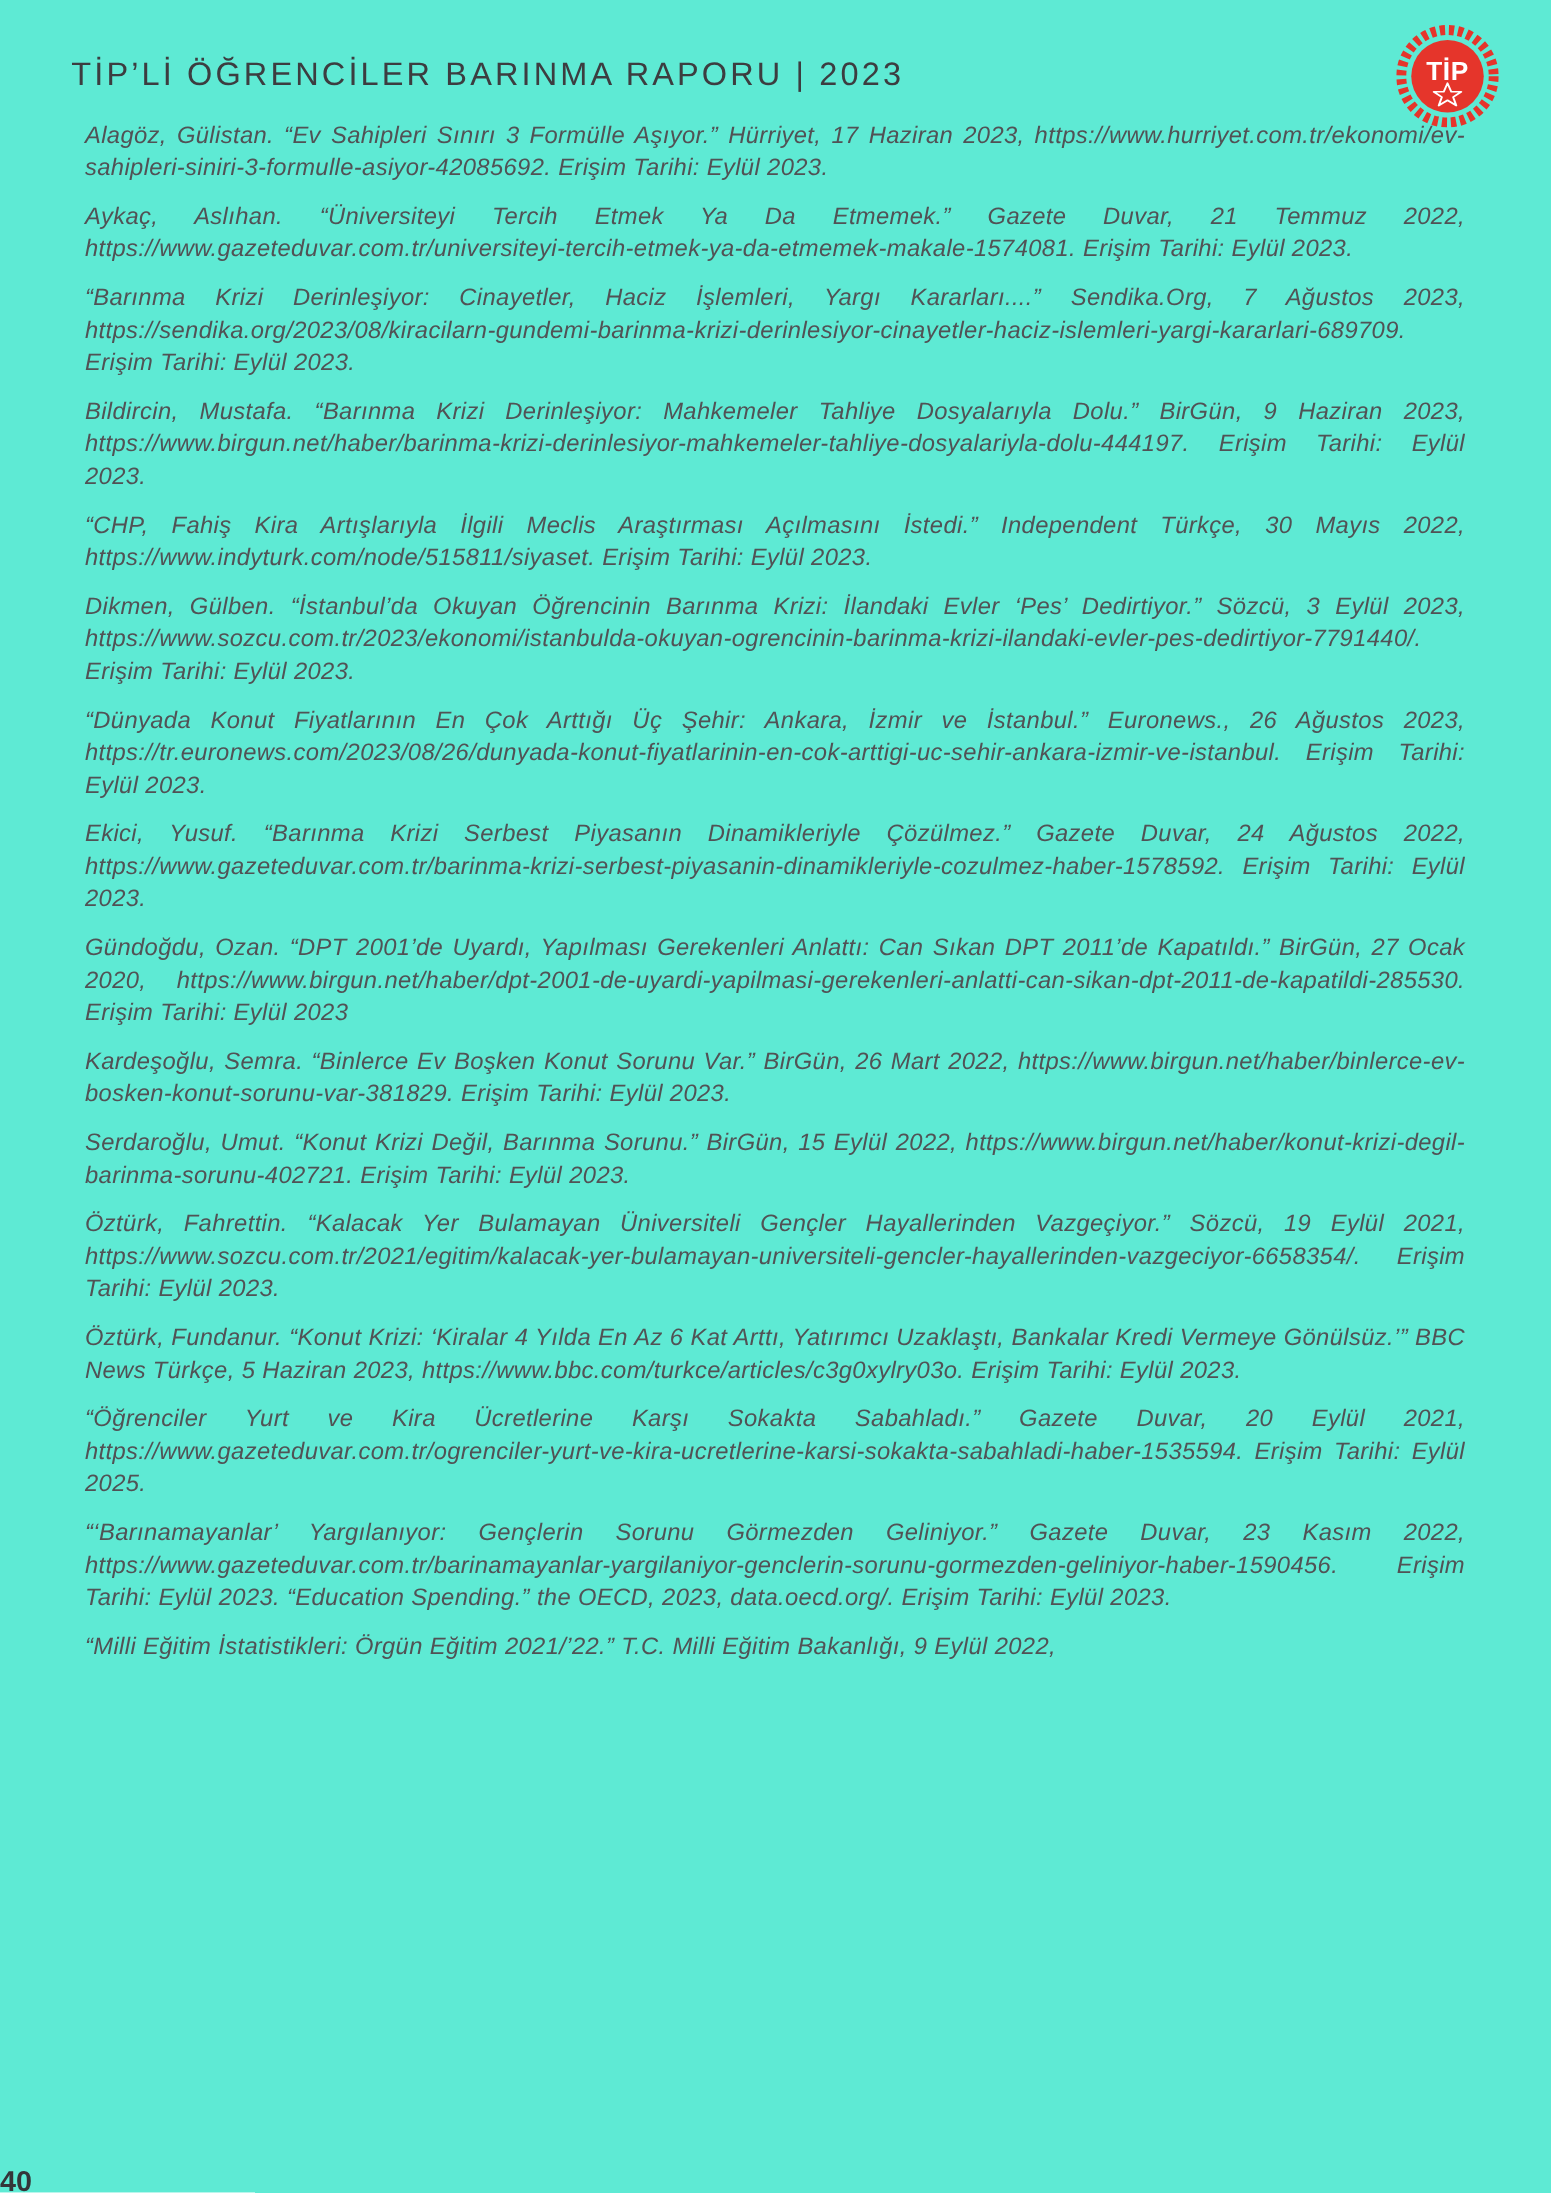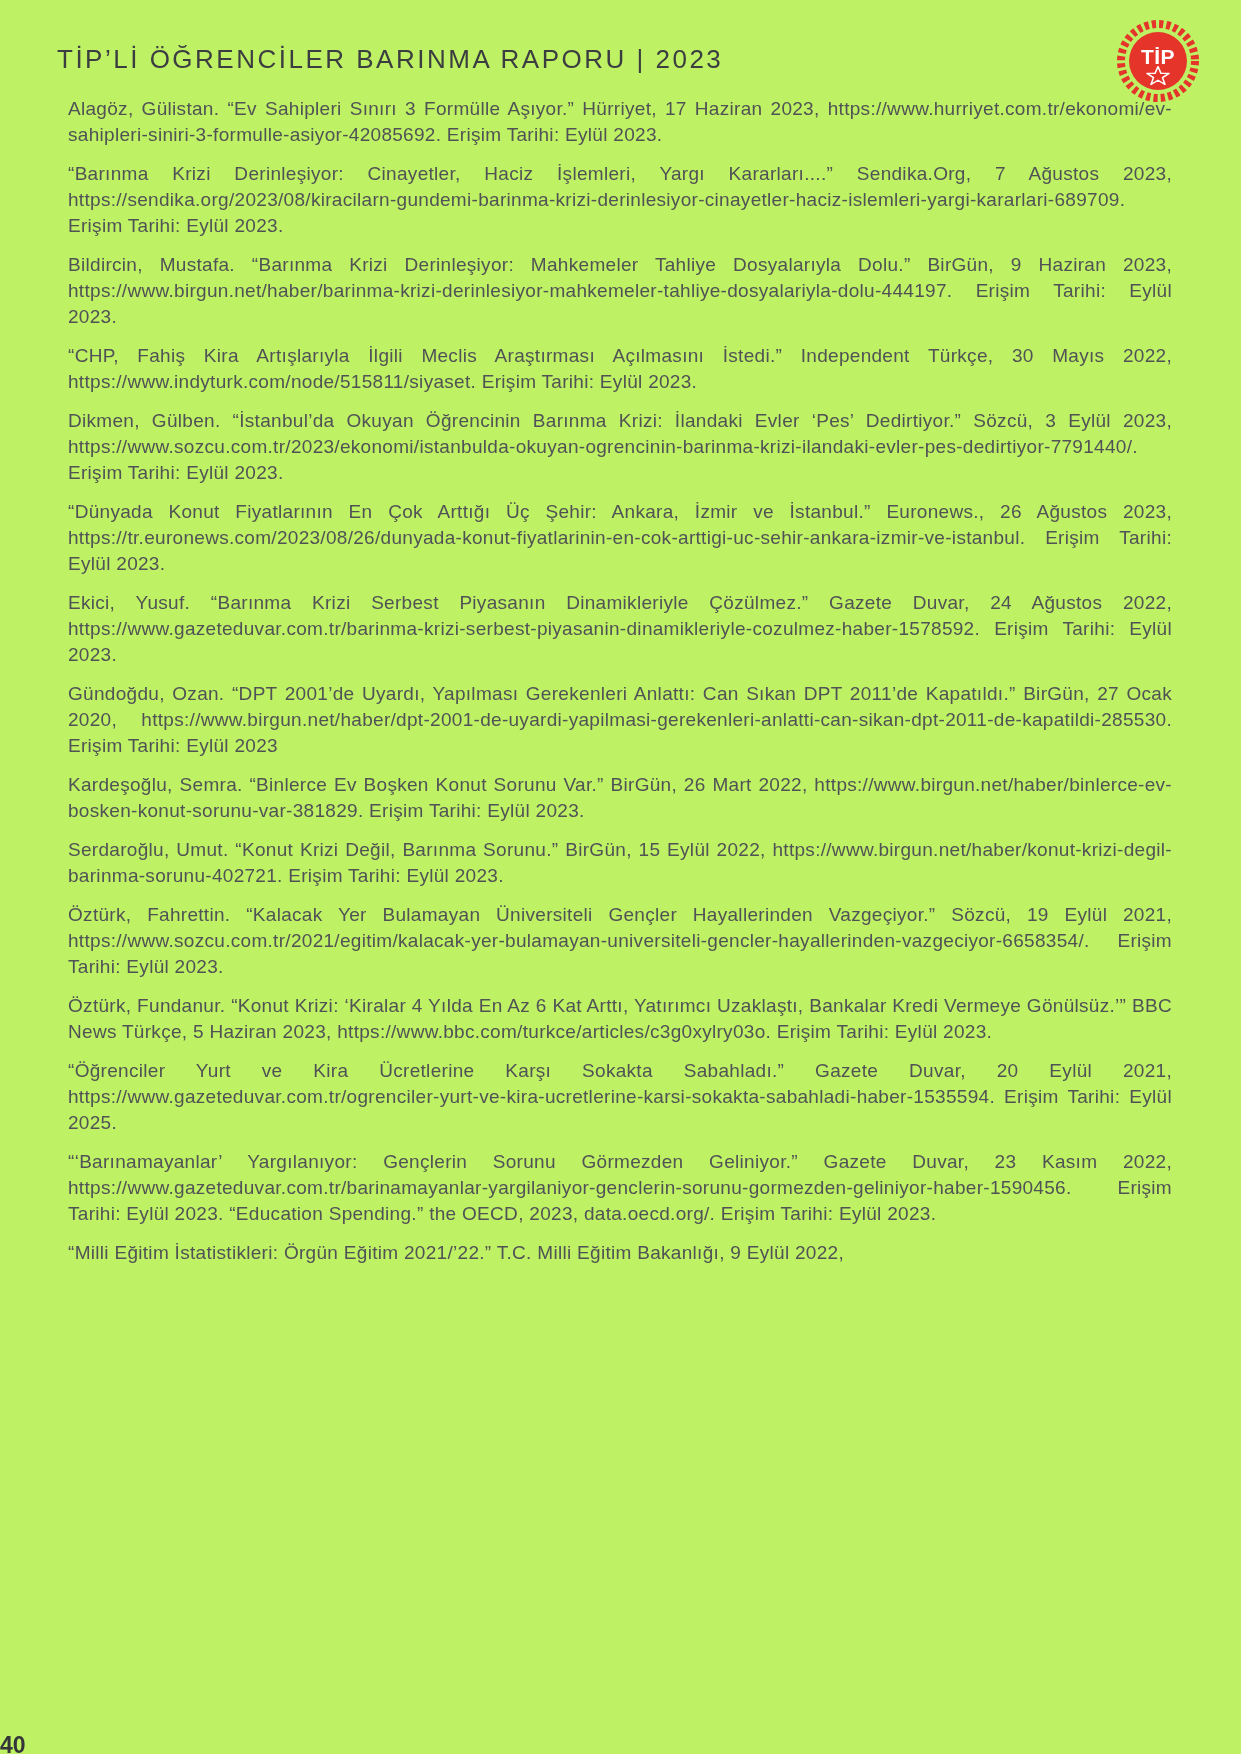--- a/index.html
+++ b/index.html
@@ -1,20 +1,20 @@
 <!DOCTYPE html>
 <html><head>
 <meta charset="utf-8">
 <style>
   html, body { margin: 0; padding: 0; background: #ffffff; }
   .page {
     position: relative;
     width: 1241px;
     height: 1754px;
-    background: #bef264;
+    background: #5eead4;
     font-family: "Liberation Sans", sans-serif;
     color: #4a4b4e;
     overflow: hidden;
     box-sizing: border-box;
   }
   .header {
     position: absolute;
     top: 38px;
     left: 57px;
     right: 140px;
@@ -37,20 +37,21 @@
     width: 82px;
     height: 82px;
   }
   .bibliography {
     position: absolute;
     top: 96px;
     left: 68px;
     width: 1104px;
   }
   .entry {
+    font-style: italic;
     font-size: 19px;
     line-height: 26px;
     letter-spacing: 0.3px;
     color: #515255;
     text-align: justify;
     overflow-wrap: break-word;
     margin: 0 0 13px 0;
   }
   .page-number {
     position: absolute;
@@ -80,20 +81,21 @@
       <circle cx="41" cy="41" r="29" fill="#E5352B"></circle>
 
       <text x="41" y="44" text-anchor="middle" fill="#ffffff" font-family="Liberation Sans, sans-serif" font-size="21" font-weight="bold" letter-spacing="0.5">TİP</text>
 
       <path d="M41 48 L44 56 L52 56 L45.5 61 L48 69 L41 64 L34 69 L36.5 61 L30 56 L38 56 Z" fill="none" stroke="#ffffff" stroke-width="1.6" stroke-linejoin="round" transform="translate(0,-1) scale(1,0.85) translate(0,8)"></path>
     </svg>
   </div>
 
   <div class="bibliography">
       <p class="entry">Alagöz, Gülistan. “Ev Sahipleri Sınırı 3 Formülle Aşıyor.” Hürriyet, 17 Haziran 2023, https://www.hurriyet.com.tr/ekonomi/ev-sahipleri-siniri-3-formulle-asiyor-42085692. Erişim Tarihi: Eylül 2023.</p>
+      <p class="entry">Aykaç, Aslıhan. “Üniversiteyi Tercih Etmek Ya Da Etmemek.” Gazete Duvar, 21 Temmuz 2022, https://www.gazeteduvar.com.tr/universiteyi-tercih-etmek-ya-da-etmemek-makale-1574081. Erişim Tarihi: Eylül 2023.</p>
       <p class="entry">“Barınma Krizi Derinleşiyor: Cinayetler, Haciz İşlemleri, Yargı Kararları....” Sendika.Org, 7 Ağustos 2023, https://sendika.org/2023/08/kiracilarn-gundemi-barinma-krizi-derinlesiyor-cinayetler-haciz-islemleri-yargi-kararlari-689709. Erişim Tarihi: Eylül 2023.</p>
       <p class="entry">Bildircin, Mustafa. “Barınma Krizi Derinleşiyor: Mahkemeler Tahliye Dosyalarıyla Dolu.” BirGün, 9 Haziran 2023, https://www.birgun.net/haber/barinma-krizi-derinlesiyor-mahkemeler-tahliye-dosyalariyla-dolu-444197. Erişim Tarihi: Eylül 2023.</p>
       <p class="entry">“CHP, Fahiş Kira Artışlarıyla İlgili Meclis Araştırması Açılmasını İstedi.” Independent Türkçe, 30 Mayıs 2022, https://www.indyturk.com/node/515811/siyaset. Erişim Tarihi: Eylül 2023.</p>
       <p class="entry">Dikmen, Gülben. “İstanbul’da Okuyan Öğrencinin Barınma Krizi: İlandaki Evler ‘Pes’ Dedirtiyor.” Sözcü, 3 Eylül 2023, https://www.sozcu.com.tr/2023/ekonomi/istanbulda-okuyan-ogrencinin-barinma-krizi-ilandaki-evler-pes-dedirtiyor-7791440/. Erişim Tarihi: Eylül 2023.</p>
       <p class="entry">“Dünyada Konut Fiyatlarının En Çok Arttığı Üç Şehir: Ankara, İzmir ve İstanbul.” Euronews., 26 Ağustos 2023, https://tr.euronews.com/2023/08/26/dunyada-konut-fiyatlarinin-en-cok-arttigi-uc-sehir-ankara-izmir-ve-istanbul. Erişim Tarihi: Eylül 2023.</p>
       <p class="entry">Ekici, Yusuf. “Barınma Krizi Serbest Piyasanın Dinamikleriyle Çözülmez.” Gazete Duvar, 24 Ağustos 2022, https://www.gazeteduvar.com.tr/barinma-krizi-serbest-piyasanin-dinamikleriyle-cozulmez-haber-1578592. Erişim Tarihi: Eylül 2023.</p>
       <p class="entry">Gündoğdu, Ozan. “DPT 2001’de Uyardı, Yapılması Gerekenleri Anlattı: Can Sıkan DPT 2011’de Kapatıldı.” BirGün, 27 Ocak 2020, https://www.birgun.net/haber/dpt-2001-de-uyardi-yapilmasi-gerekenleri-anlatti-can-sikan-dpt-2011-de-kapatildi-285530. Erişim Tarihi: Eylül 2023</p>
       <p class="entry">Kardeşoğlu, Semra. “Binlerce Ev Boşken Konut Sorunu Var.” BirGün, 26 Mart 2022, https://www.birgun.net/haber/binlerce-ev-bosken-konut-sorunu-var-381829. Erişim Tarihi: Eylül 2023.</p>
       <p class="entry">Serdaroğlu, Umut. “Konut Krizi Değil, Barınma Sorunu.” BirGün, 15 Eylül 2022, https://www.birgun.net/haber/konut-krizi-degil-barinma-sorunu-402721. Erişim Tarihi: Eylül 2023.</p>
       <p class="entry">Öztürk, Fahrettin. “Kalacak Yer Bulamayan Üniversiteli Gençler Hayallerinden Vazgeçiyor.” Sözcü, 19 Eylül 2021, https://www.sozcu.com.tr/2021/egitim/kalacak-yer-bulamayan-universiteli-gencler-hayallerinden-vazgeciyor-6658354/. Erişim Tarihi: Eylül 2023.</p>

